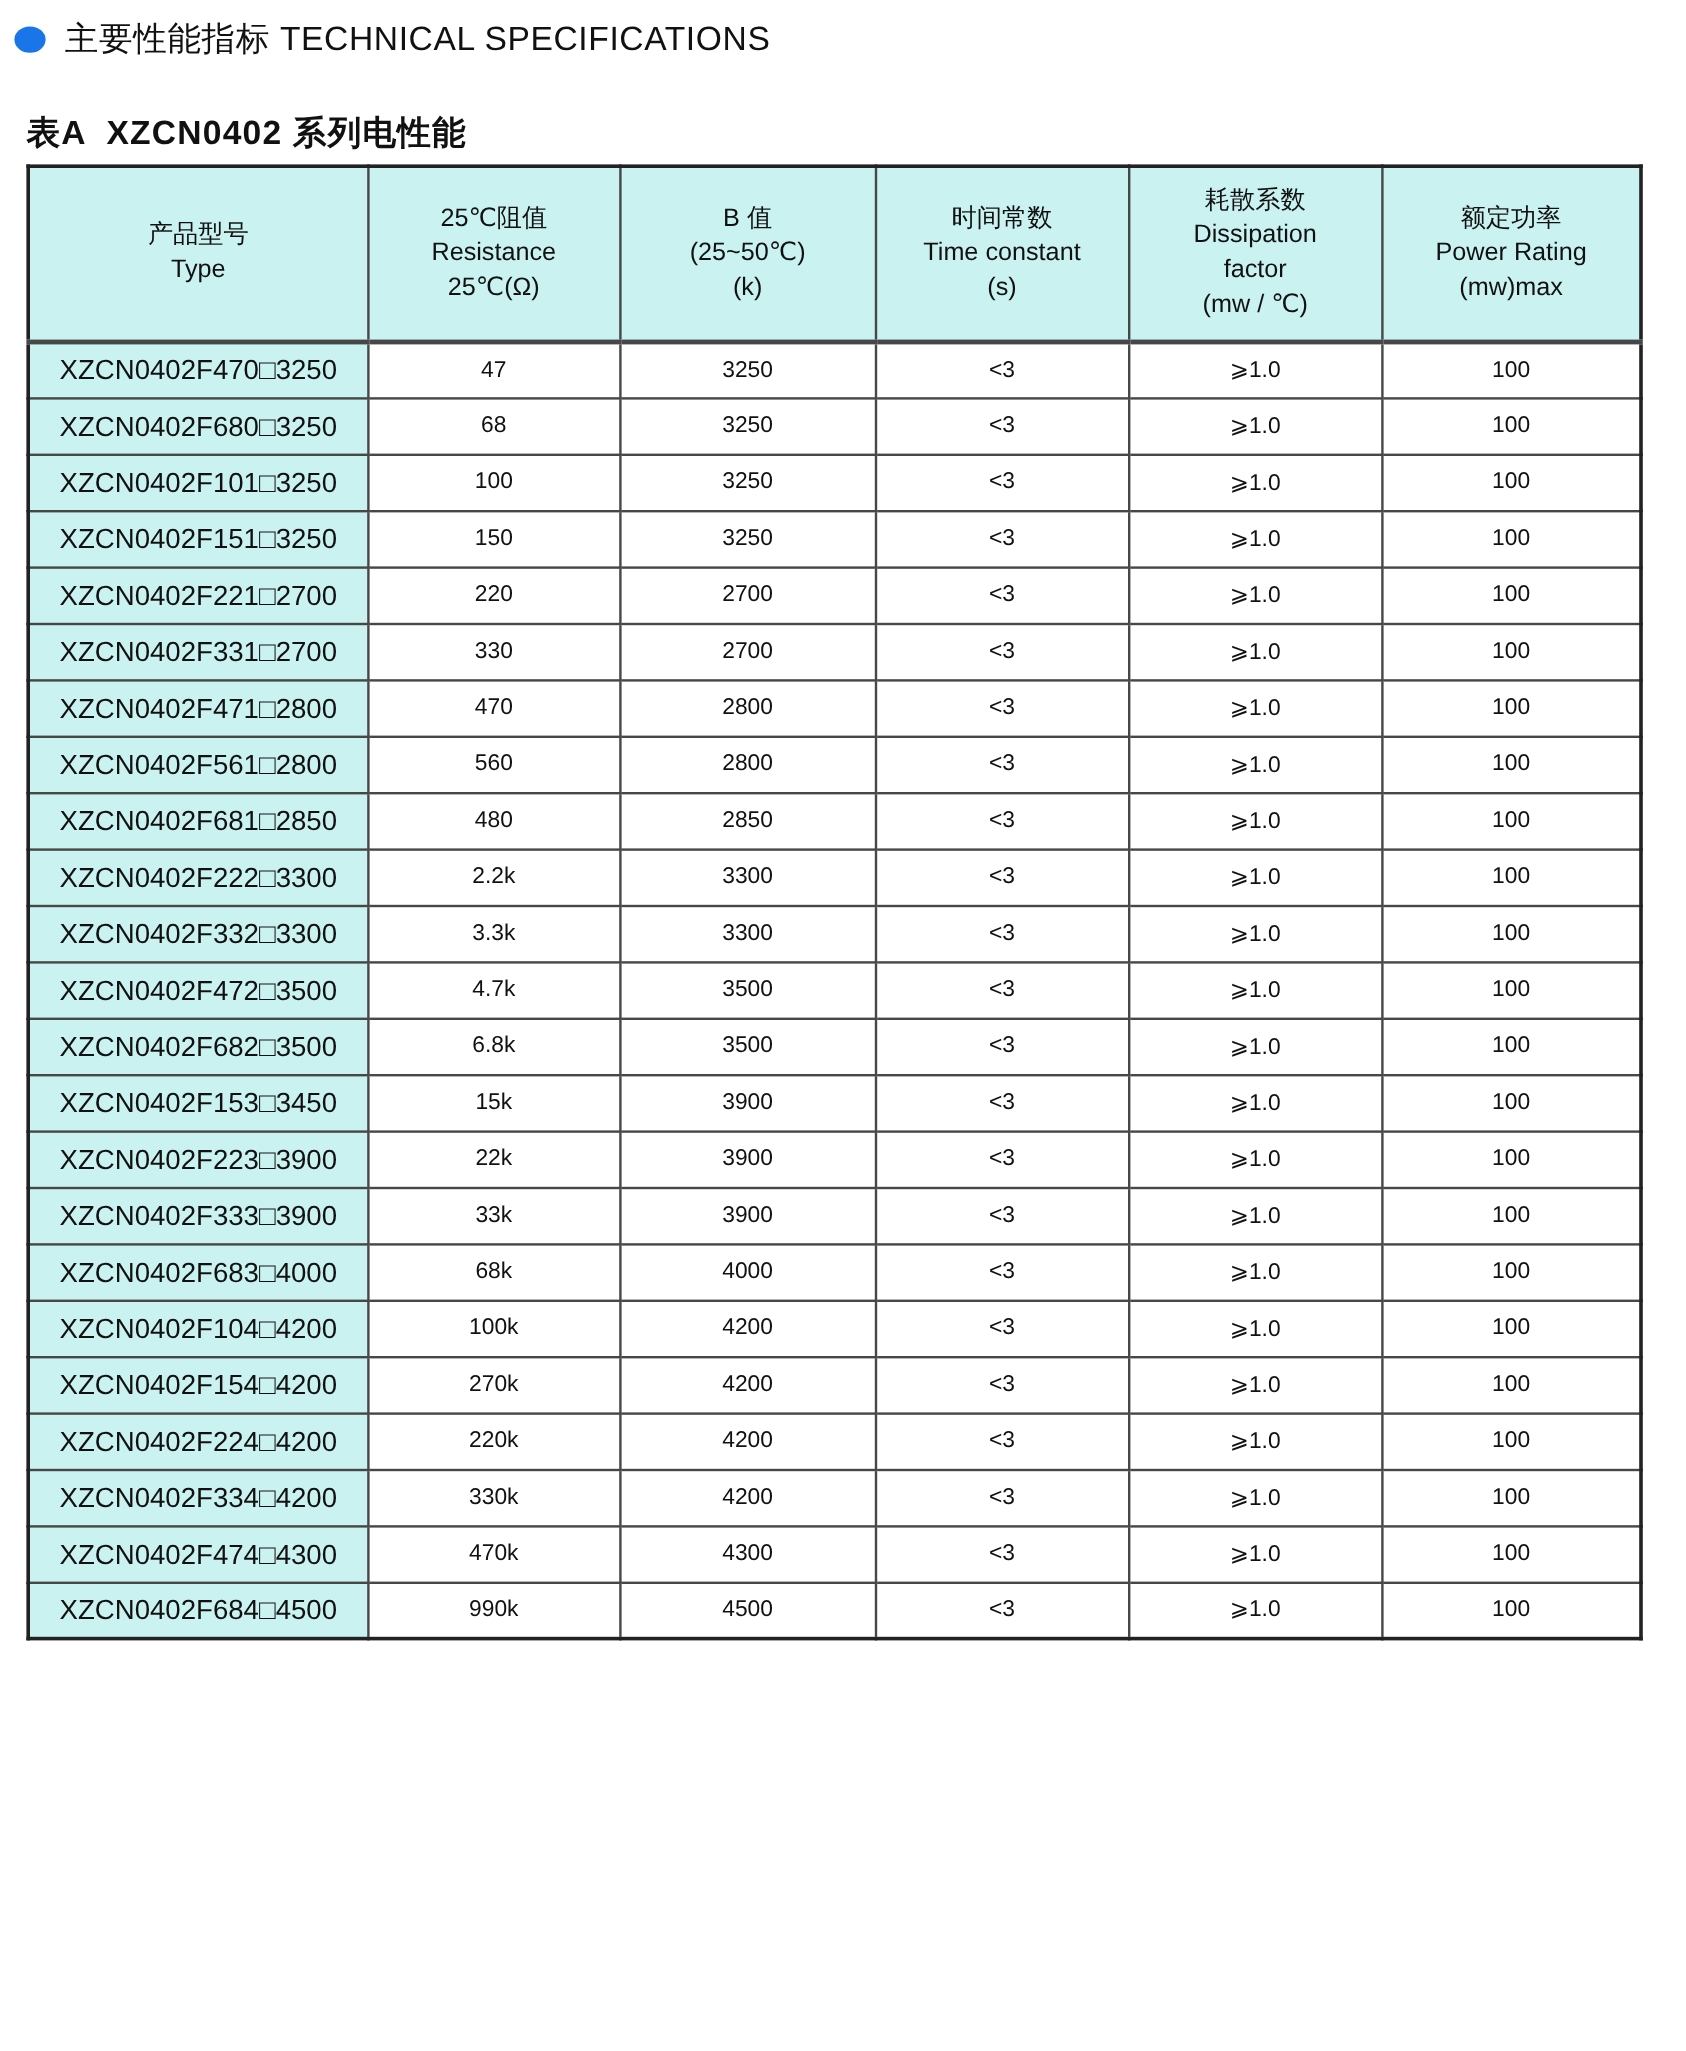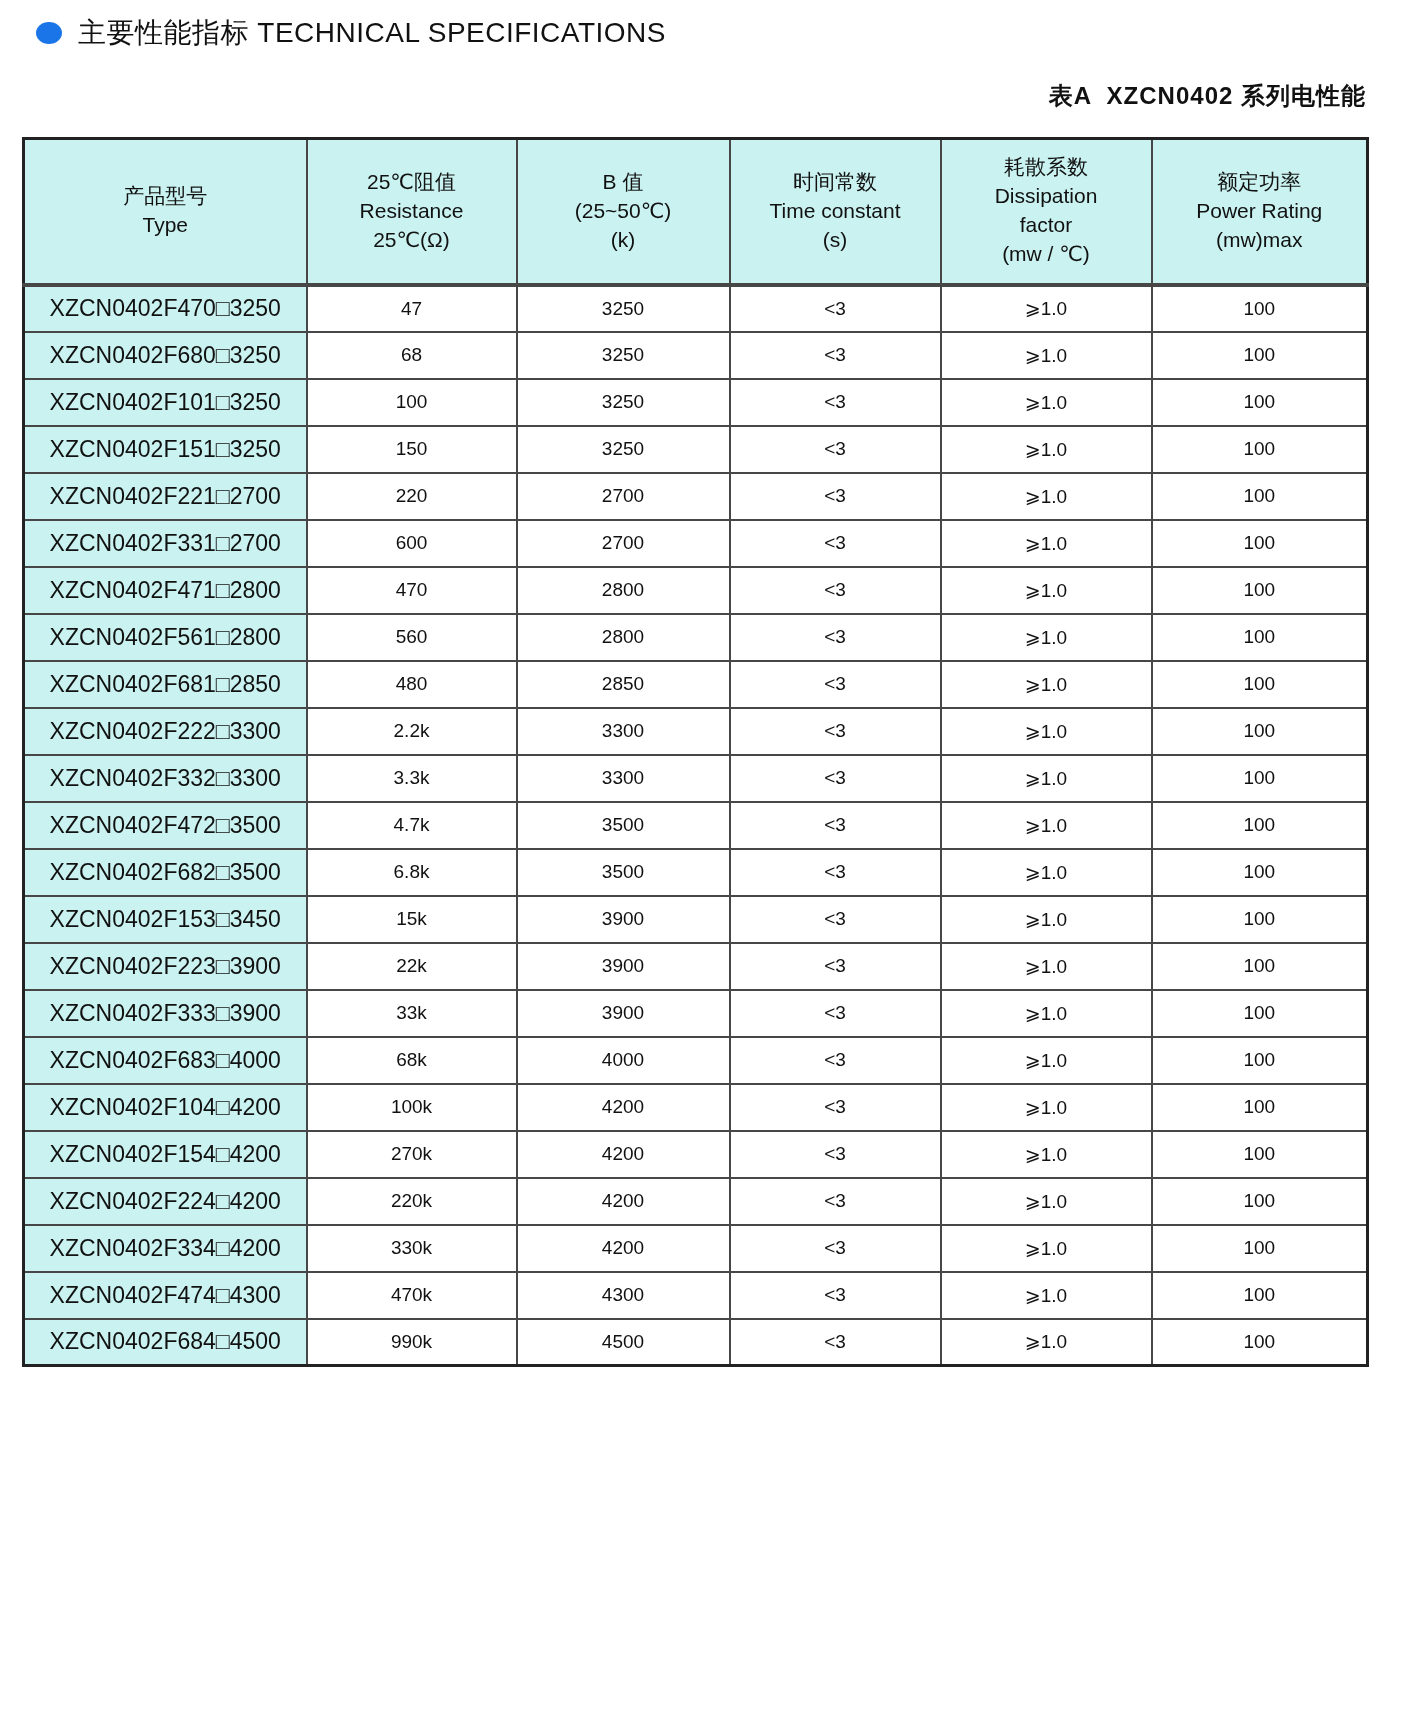--- a/index.html
+++ b/index.html
@@ -9,33 +9,33 @@
     --outer:#222222;
     --ink:#111111;
   }
   *{box-sizing:border-box;}
   html,body{margin:0;padding:0;}
   body{
     width:1405px;height:1709px;position:relative;background:#ffffff;
     font-family:"Liberation Sans","DejaVu Sans",sans-serif;color:var(--ink);
   }
   .section-header{
-    position:absolute;top:14px;left:36px;
+    position:absolute;top:14px;left:12px;
     display:flex;align-items:center;gap:16px;
   }
   .bullet{
     width:26px;height:22px;border-radius:50%;
     background:var(--accent-blue);flex:0 0 auto;
   }
   .section-title{
     font-size:28px;letter-spacing:0.5px;white-space:pre;
   }
   .table-title{
-    position:absolute;top:80px;left:22px;width:1344px;
-    text-align:right;font-size:24px;font-weight:700;
+    position:absolute;top:92px;left:22px;width:1344px;
+    text-align:left;font-size:28px;font-weight:700;
     white-space:pre;letter-spacing:1px;
   }
   table.spec{
     position:absolute;top:137px;left:22px;width:1344px;
     border-collapse:collapse;table-layout:fixed;
     border:3px solid var(--outer);
   }
   table.spec th,table.spec td{
     border:2px solid var(--grid);
     text-align:center;vertical-align:middle;
@@ -133,21 +133,21 @@
       <tr>
         <td class="type-cell">XZCN0402F221□2700</td>
         <td>220</td>
         <td>2700</td>
         <td>&lt;3</td>
         <td>⩾1.0</td>
         <td>100</td>
       </tr>
       <tr>
         <td class="type-cell">XZCN0402F331□2700</td>
-        <td>600</td>
+        <td>330</td>
         <td>2700</td>
         <td>&lt;3</td>
         <td>⩾1.0</td>
         <td>100</td>
       </tr>
       <tr>
         <td class="type-cell">XZCN0402F471□2800</td>
         <td>470</td>
         <td>2800</td>
         <td>&lt;3</td>

